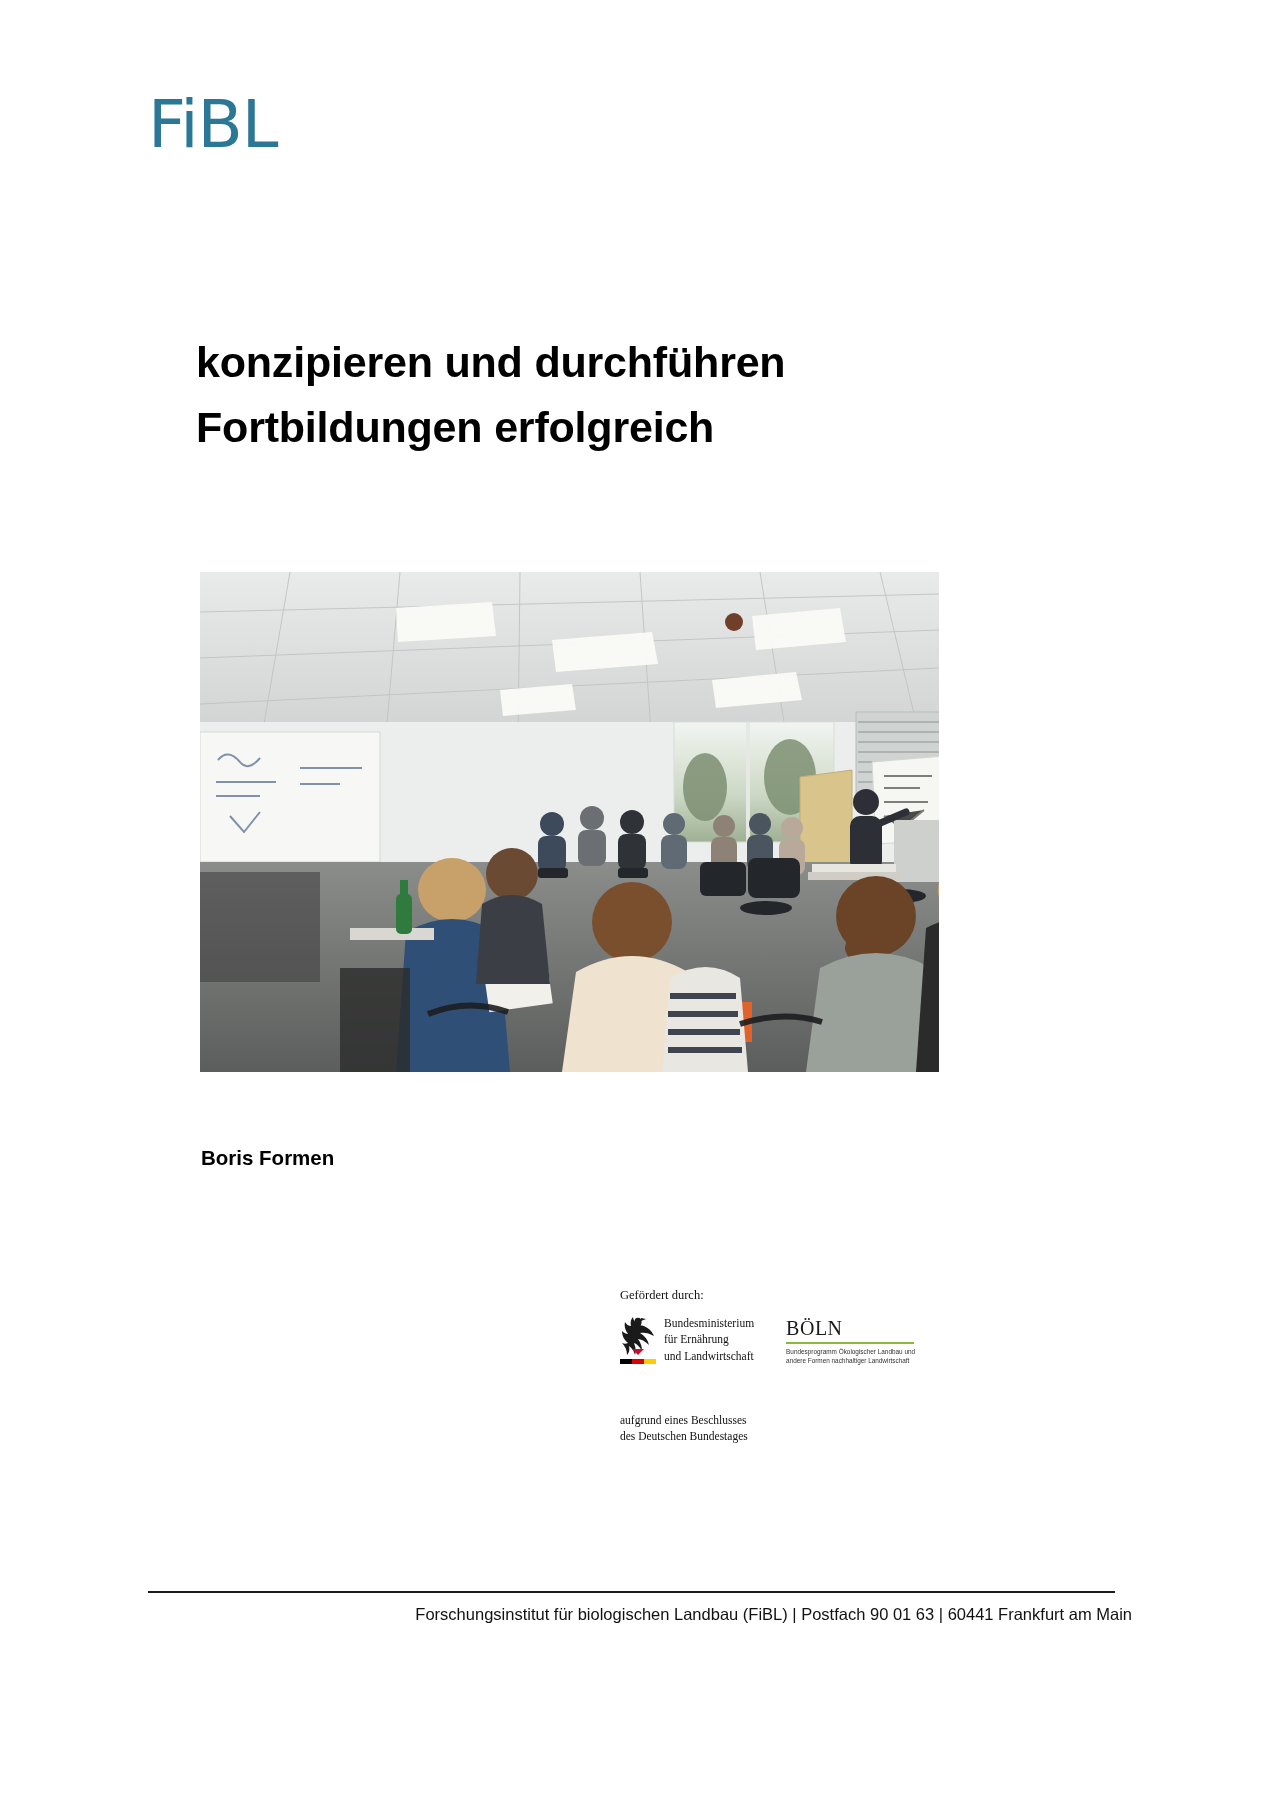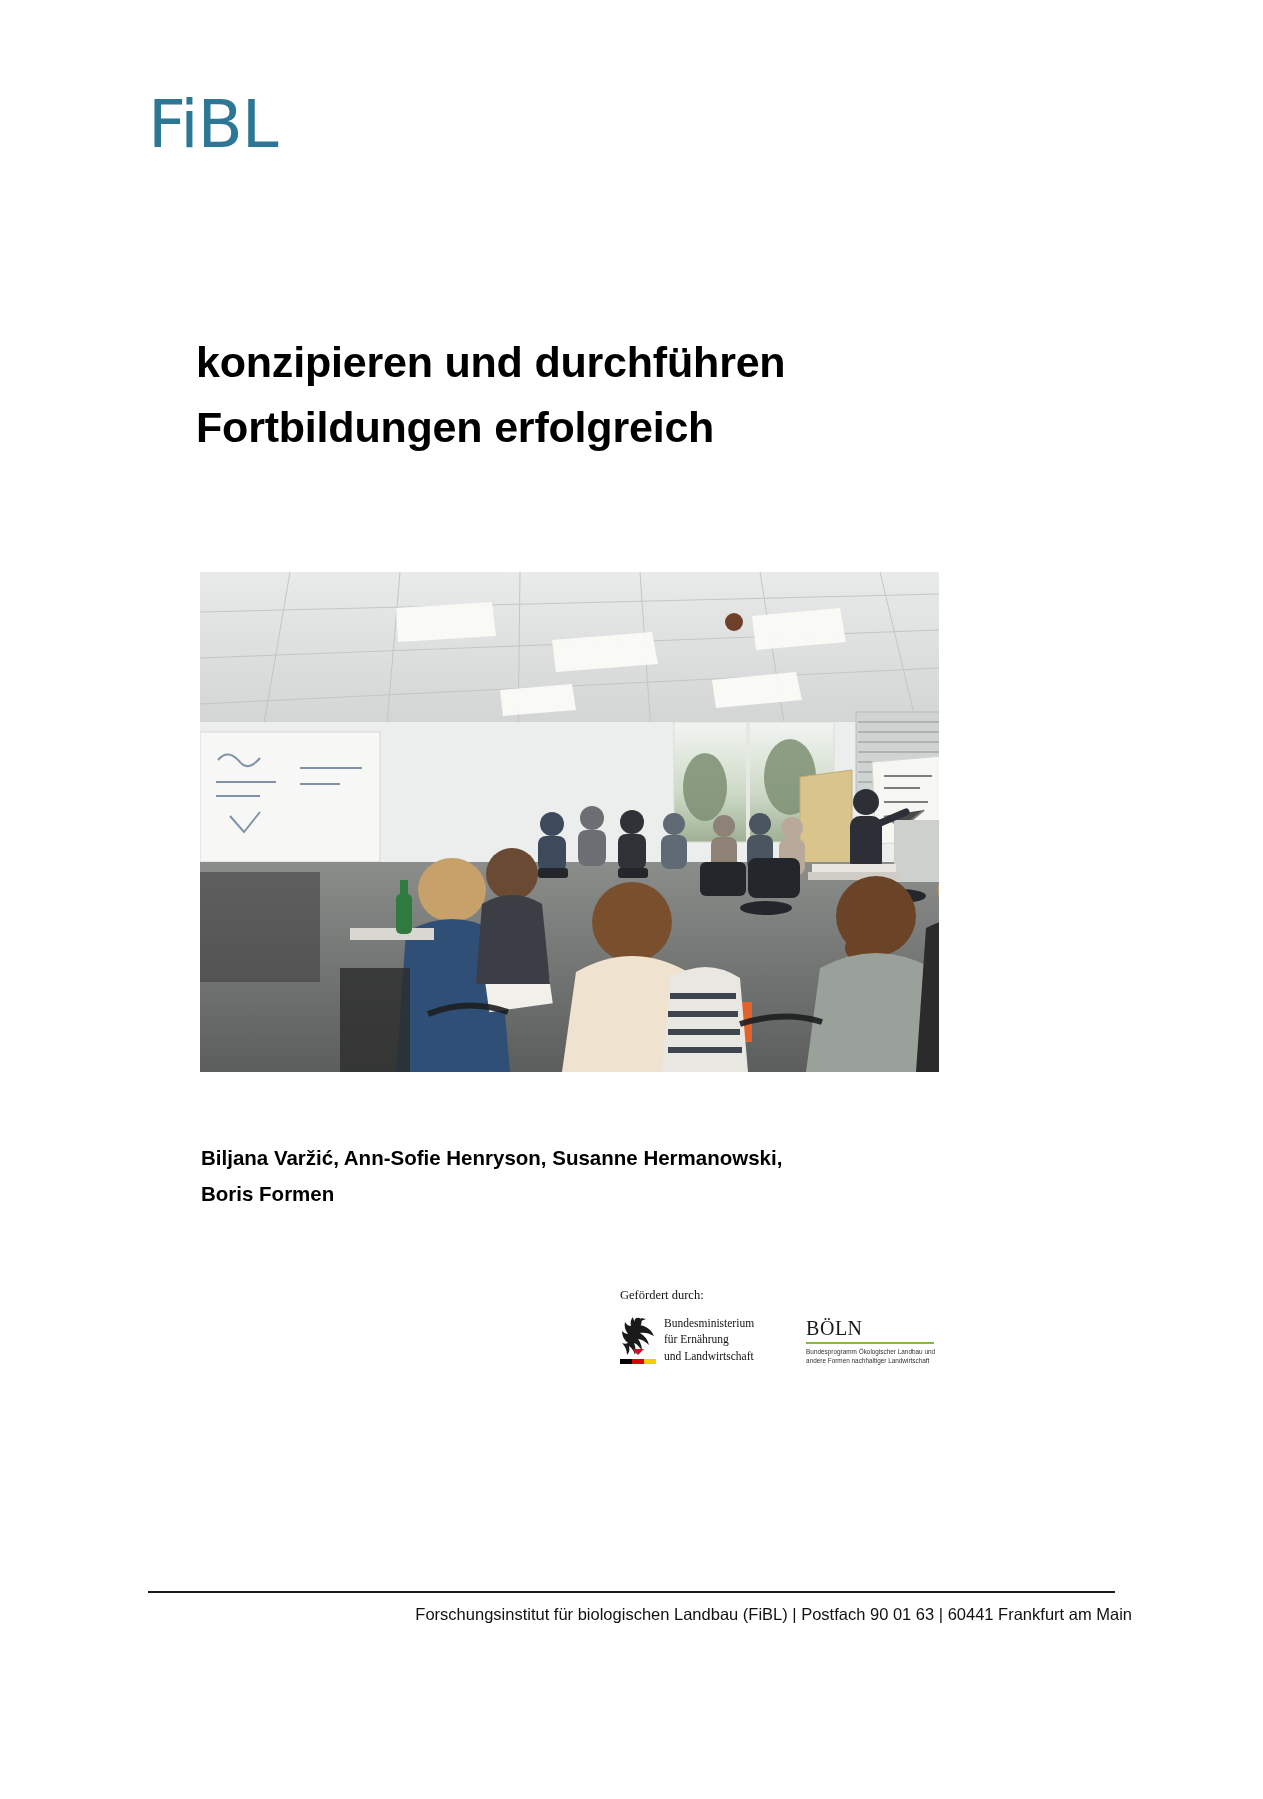--- a/index.html
+++ b/index.html
@@ -76,21 +76,21 @@
     color: #111;
   }
   .funding .fund-lead {
     font-size: 12.5px;
     font-family: "Liberation Serif", serif;
     margin-bottom: 10px;
   }
   .fund-logos {
     display: flex;
     align-items: flex-start;
-    gap: 52px;
+    gap: 32px;
   }
   .bmel {
     display: flex;
     align-items: flex-start;
     gap: 8px;
   }
   .eagle-wrap {
     width: 36px;
     height: 44px;
     position: relative;
@@ -335,21 +335,20 @@
     </g>
 
     <rect x="150" y="356" width="84" height="12" fill="#d8d7d2"></rect>
     <rect x="196" y="322" width="16" height="40" rx="5" fill="#2f7a3e"></rect>
     <rect x="200" y="308" width="8" height="16" fill="#2f7a3e"></rect>
     <rect x="140" y="396" width="70" height="104" fill="#2a2c2b" opacity="0.8"></rect>
   </svg>
 </div>
 
 <div class="authors">
-  <div>Biljana Varžić, Ann-Sofie Henryson, Susanne Hermanowski,</div>
   <div>Boris Formen</div>
 </div>
 
 <div class="funding">
   <div class="fund-lead">Gefördert durch:</div>
   <div class="fund-logos">
     <div class="bmel">
       <div class="eagle-wrap">
         <svg width="36" height="44" viewBox="0 0 36 44" xmlns="http://www.w3.org/2000/svg" aria-hidden="true">
           <g fill="#1a1a1a">
@@ -367,18 +366,22 @@
         <div>für Ernährung</div>
         <div>und Landwirtschaft</div>
       </div>
     </div>
     <div class="boeln">
       <div class="boeln-title">BÖLN</div>
       <div class="boeln-rule"></div>
       <div class="boeln-sub">Bundesprogramm Ökologischer Landbau und andere Formen nachhaltiger Landwirtschaft</div>
     </div>
   </div>
+  <div class="fund-foot">
+    <div>aufgrund eines Beschlusses</div>
+    <div>des Deutschen Bundestages</div>
+  </div>
 </div>
 
 <div class="footer-rule"></div>
 <div class="footer">
   <div>Forschungsinstitut für biologischen Landbau (FiBL) | Postfach 90 01 63 | 60441 Frankfurt am Main</div>
 </div>
 
 </body></html>

